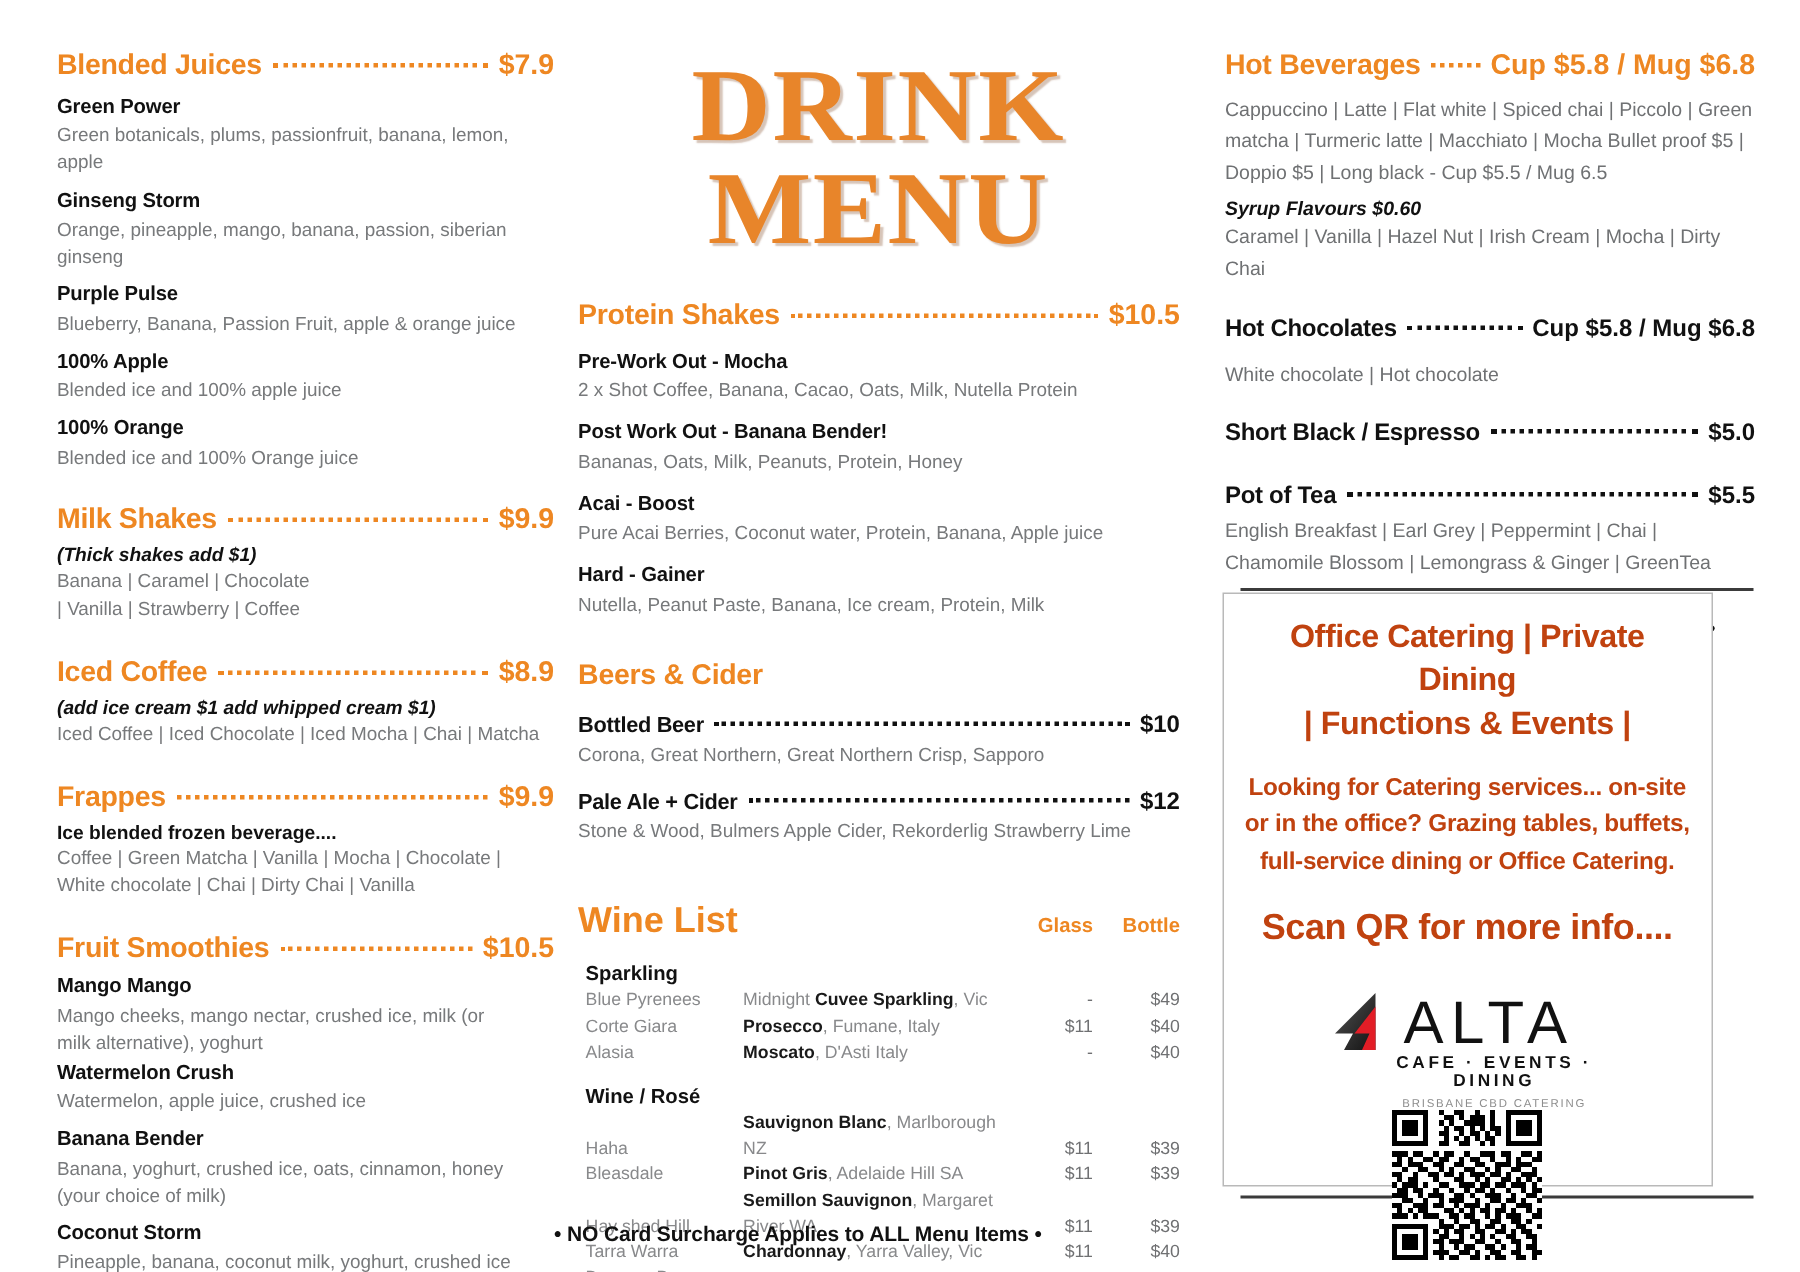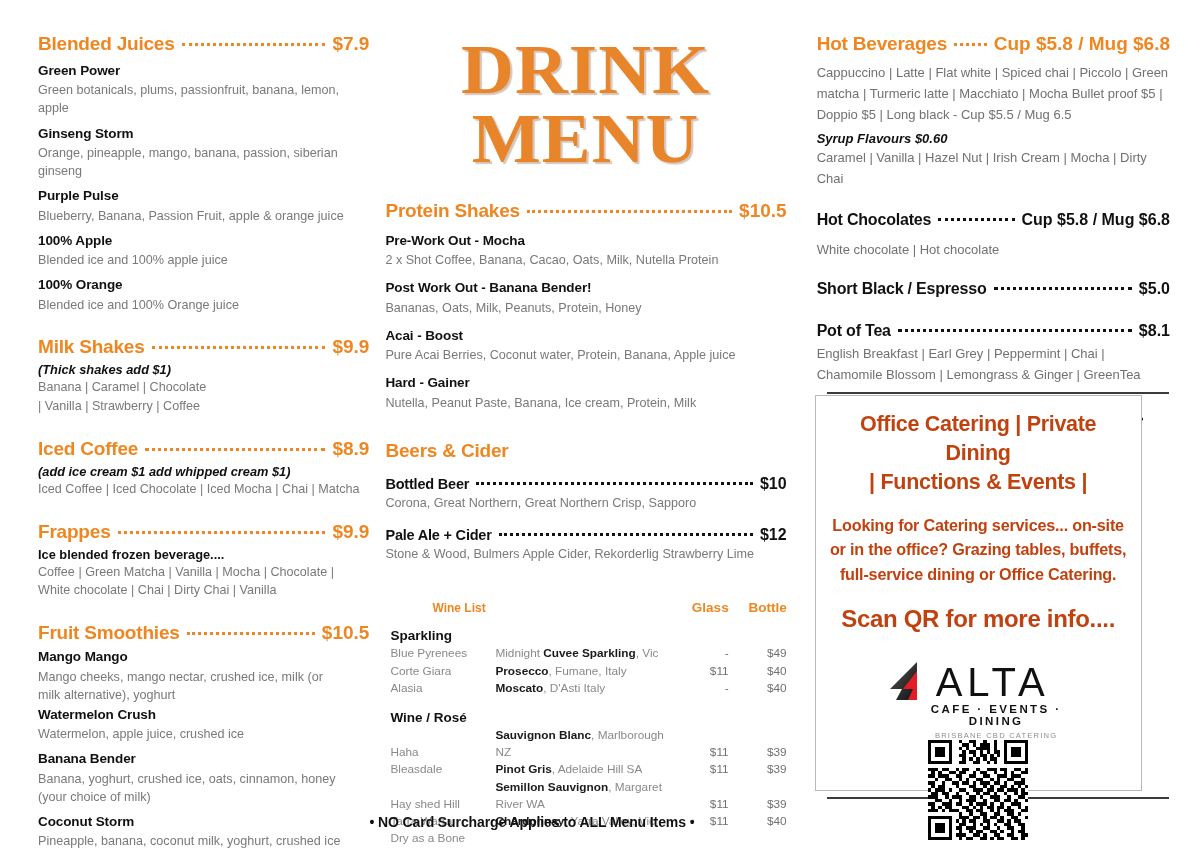--- a/index.html
+++ b/index.html
@@ -67,21 +67,21 @@
     line-height:1;
     margin:12px 0 26px 0;
   }
   .mid-inner { padding:0 12px 0 8px; }
 
   
   .wine-head-row {
     display:flex; align-items:baseline; color:#ee8722; font-weight:bold;
     margin-top:3px;
   }
-  .wine-head-row .wl { font-size:12px; flex:1;margin-left:47px; }
+  .wine-head-row .wl { font-size:24px; flex:1; }
   .wine-head-row .gl, .wine-head-row .bt { font-size:13.5px; }
   .wine-head-row .gl { width:60px; text-align:right; }
   .wine-head-row .bt { width:58px; text-align:right; }
 
   .wine-sub {
     font-size:13.5px; font-weight:bold; color:#111; margin:13px 0 2px 5px;
   }
   .wine-row {
     display:flex; align-items:flex-end; font-size:11.8px;
     color:#88898b; line-height:1.46; padding-left:5px;
@@ -384,21 +384,21 @@
       <span class="ttl" style="font-size:16px">Short Black / Espresso</span>
       <span class="leader" style="border-bottom-width:3px"></span>
       <span class="price" style="font-size:16px">$5.0</span>
     </div>
 
     <div style="height:24px"></div>
 
     <div class="sec-head black">
       <span class="ttl" style="font-size:16px">Pot of Tea</span>
       <span class="leader" style="border-bottom-width:3px"></span>
-      <span class="price" style="font-size:16px">$8.1</span>
+      <span class="price" style="font-size:16px">$5.5</span>
     </div>
     <div class="inline-list" style="margin-top:3px">English Breakfast  |  Earl Grey  |  Peppermint |  Chai | Chamomile Blossom |  Lemongrass &amp; Ginger  |  GreenTea</div>
 
     <div class="center-note">• NO extra charge for choosing milk variations •</div>
 
     <div class="line-top-rule"></div>
     <div class="line-bot-rule"></div>
 
     <div class="catering">
       <div class="cat-h">Office Catering  |  Private Dining</div>

